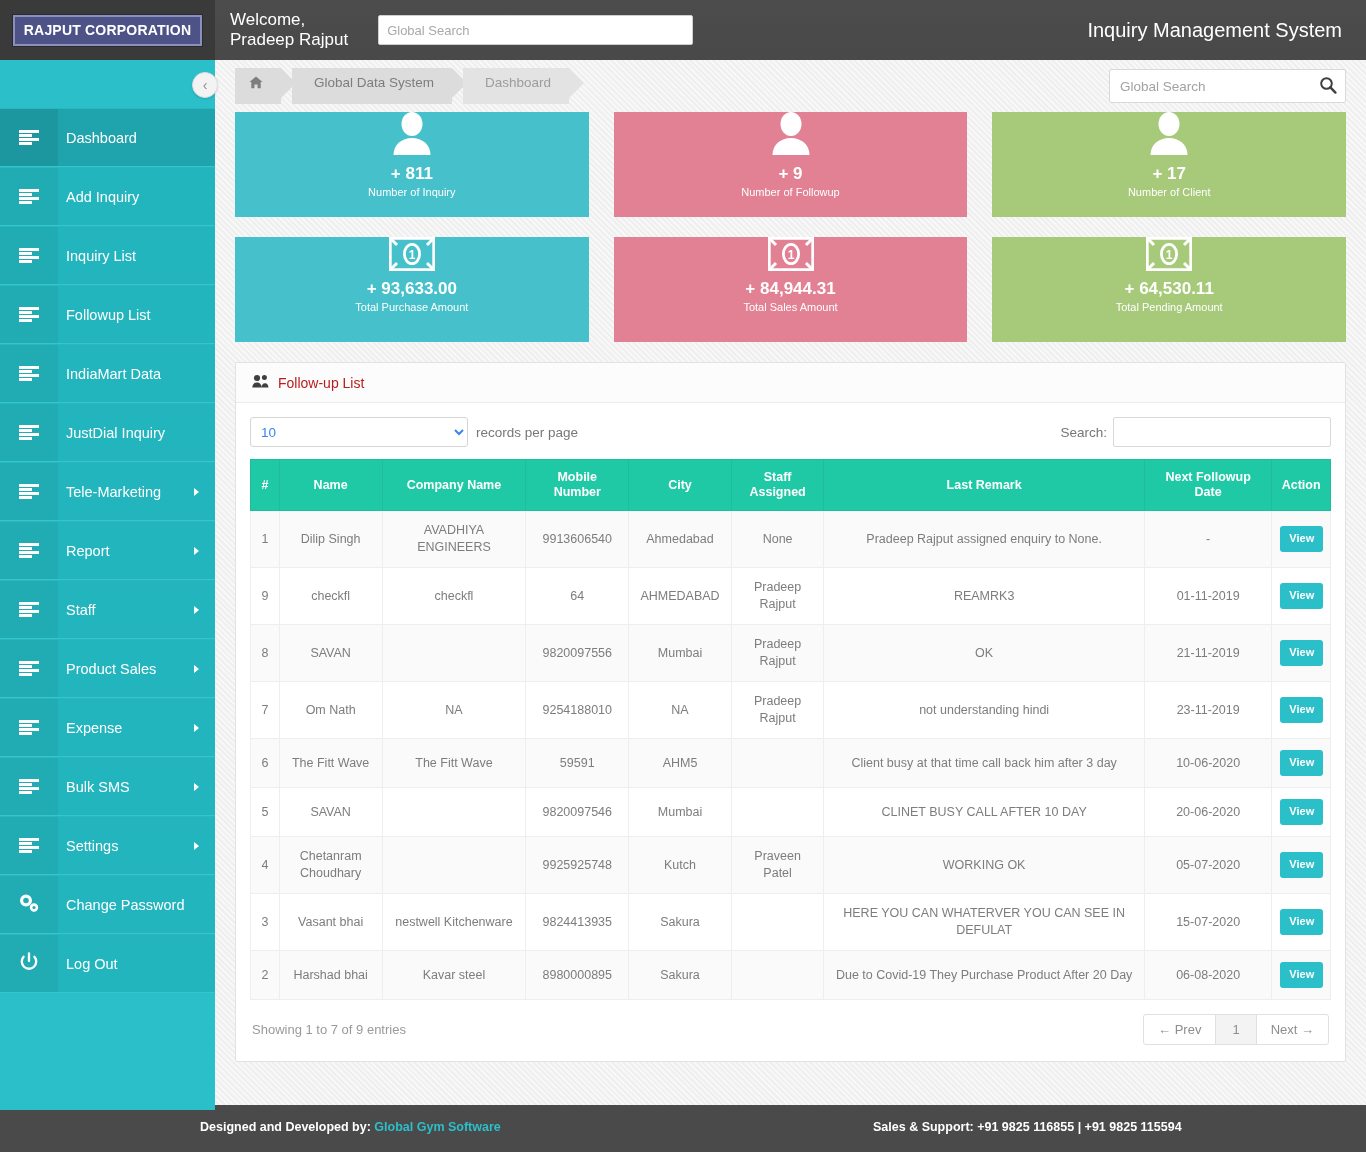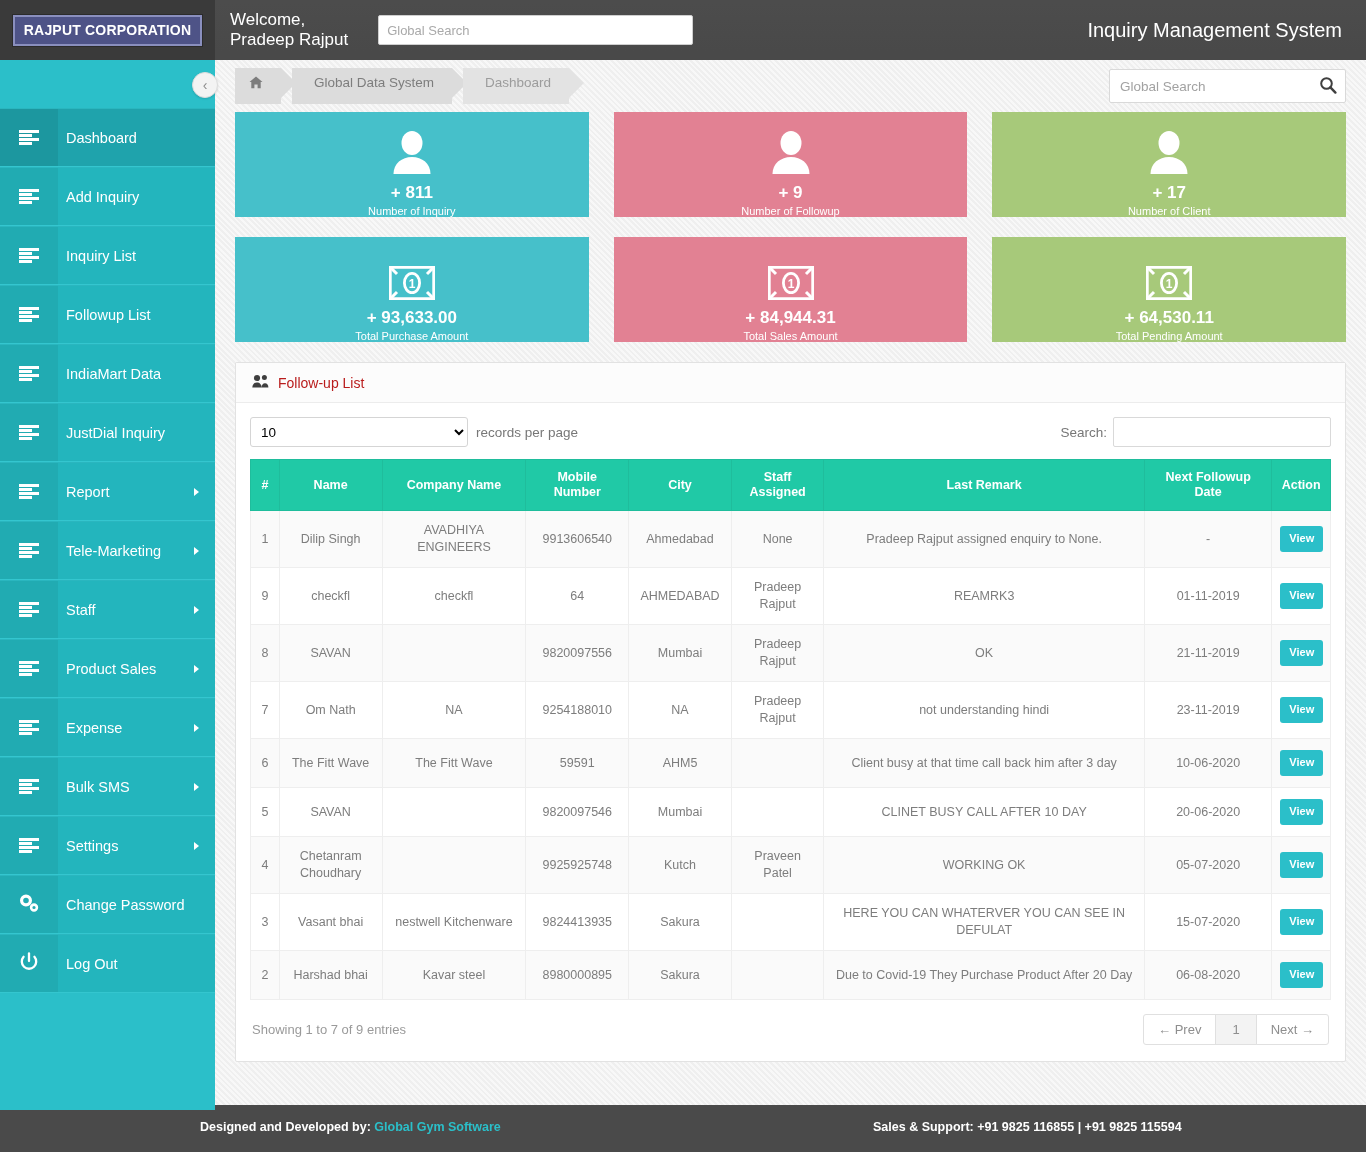--- a/index.html
+++ b/index.html
@@ -170,21 +170,21 @@
     cursor: pointer;
   }
 
   
   .cards { padding: 0 20px; }
   .card-row { display: flex; gap: 25px; margin-bottom: 20px; }
   .stat-card {
     flex: 1;
     height: 105px;
     display: flex; flex-direction: column;
-    align-items: center; justify-content: flex-end;
+    align-items: center; justify-content: flex-start;
     color: #ffffff;
     cursor: pointer;
   }
   .stat-card .sc-icon { margin-bottom: 4px; }
   .stat-value { font-size: 17px; font-weight: bold; line-height: 20px; }
   .stat-label { font-size: 11px; margin-top: 2px; }
 
   
   .panel {
     margin: 20px 20px 0 20px;
@@ -201,21 +201,21 @@
   }
   .panel-title { font-size: 14px; color: #b91c1c; margin-left: 8px; }
   .panel-body { padding: 14px 14px 10px 14px; }
 
   .table-tools { display: flex; align-items: center; margin-bottom: 12px; }
   .per-page {
     width: 218px; height: 30px;
     border: 1px solid #d5d5d5;
     border-radius: 3px;
     background: #ffffff;
-    font-size: 13.5px; color: #000000;
+    font-size: 13.5px; color: #3b82f6;
     padding: 0 6px;
     font-family: "Liberation Sans", sans-serif;
   }
   .per-page-label { font-size: 13.5px; color: #777; margin-left: 8px; }
   .search-grp { margin-left: auto; display: flex; align-items: center; }
   .search-grp label { font-size: 13.5px; color: #777; margin-right: 6px; }
   .search-input {
     width: 218px; height: 30px;
     border: 1px solid #d9d9d9;
     border-radius: 2px;
@@ -383,33 +383,33 @@
       </li>
       <li class="menu-item">
         <span class="icon-cell">
           <span class="ico-lines">
             <i></i>
             <i></i>
             <i></i>
             <i></i>
           </span>
         </span>
+        <span class="mi-label">Tele-Marketing</span>
+        <span class="caret"></span>
+      </li>
+      <li class="menu-item">
+        <span class="icon-cell">
+          <span class="ico-lines">
+            <i></i>
+            <i></i>
+            <i></i>
+            <i></i>
+          </span>
+        </span>
         <span class="mi-label">Report</span>
-        <span class="caret"></span>
-      </li>
-      <li class="menu-item">
-        <span class="icon-cell">
-          <span class="ico-lines">
-            <i></i>
-            <i></i>
-            <i></i>
-            <i></i>
-          </span>
-        </span>
-        <span class="mi-label">Tele-Marketing</span>
         <span class="caret"></span>
       </li>
       <li class="menu-item">
         <span class="icon-cell">
           <span class="ico-lines">
             <i></i>
             <i></i>
             <i></i>
             <i></i>
           </span>

